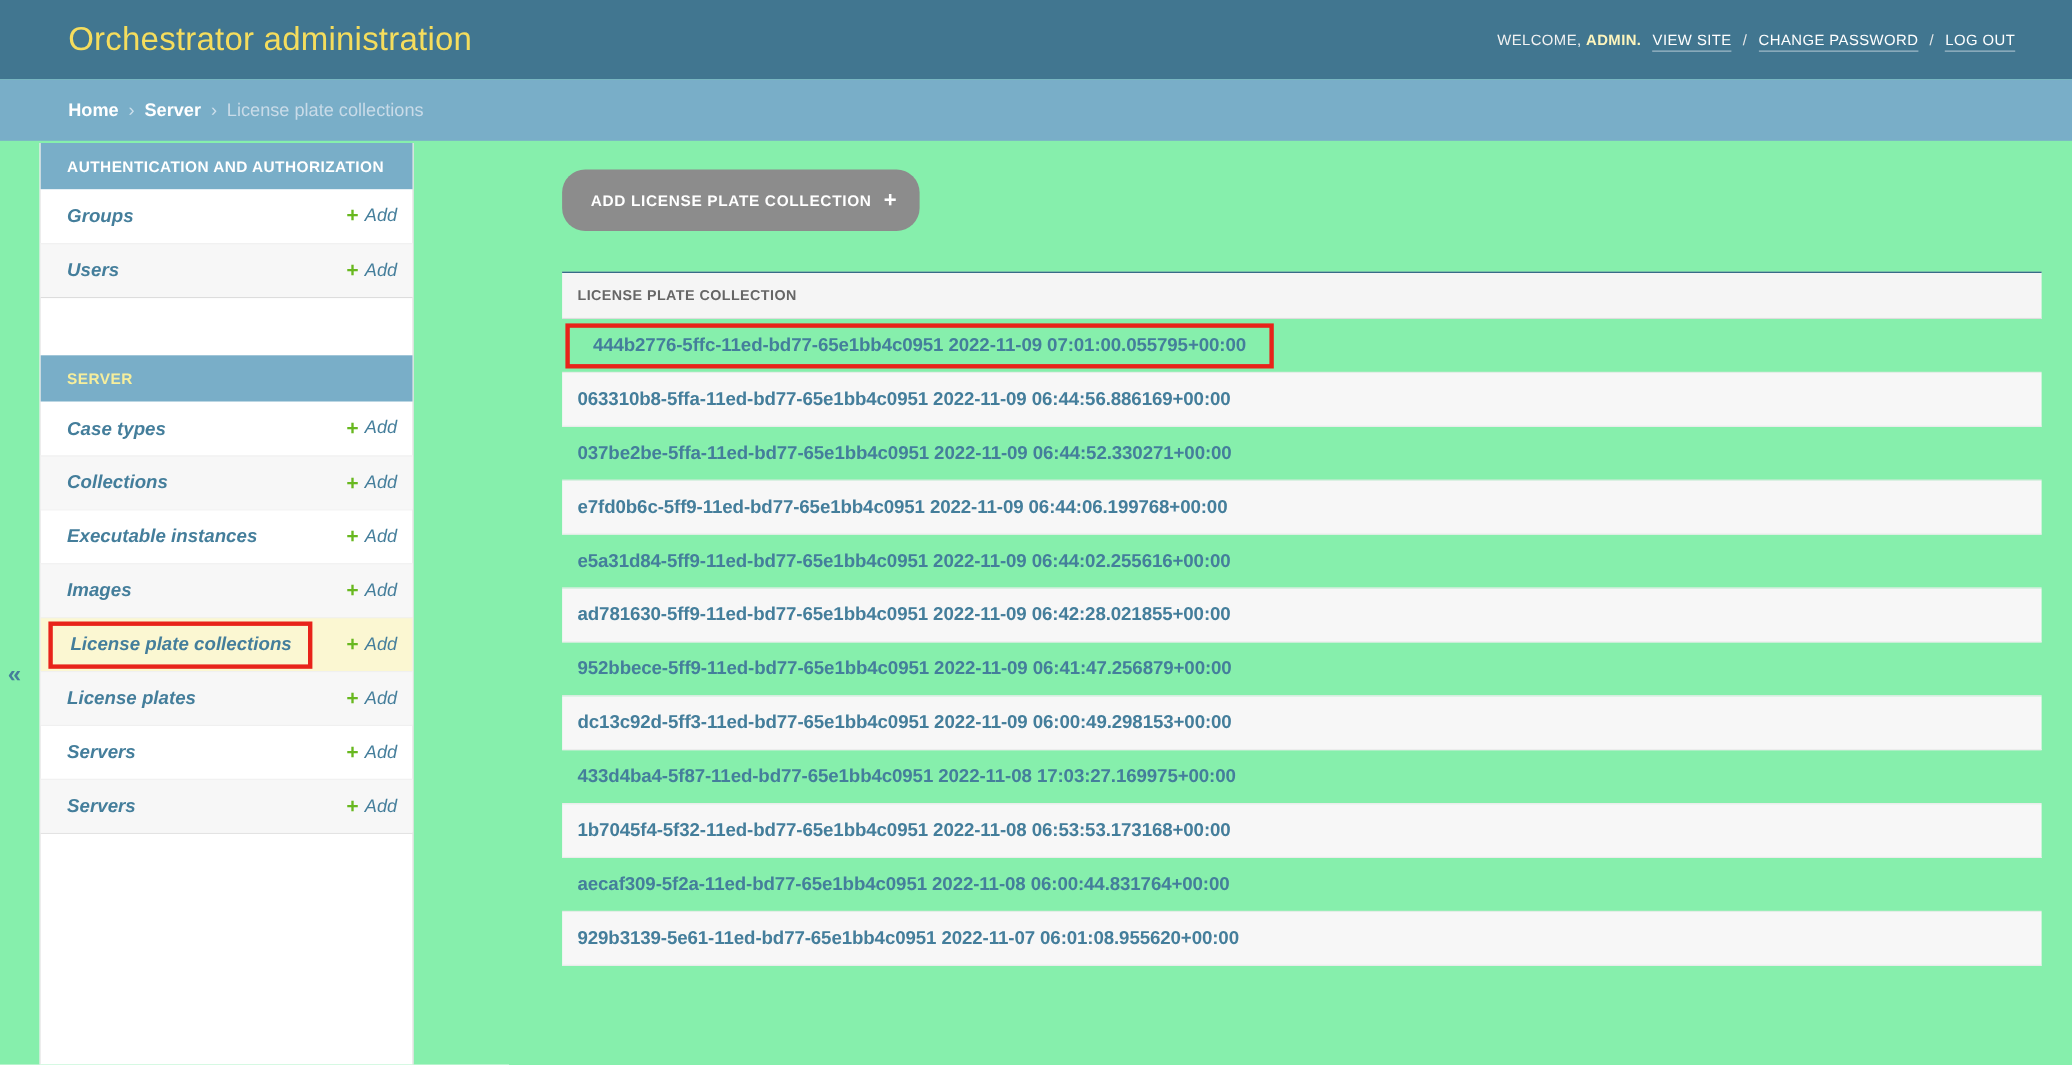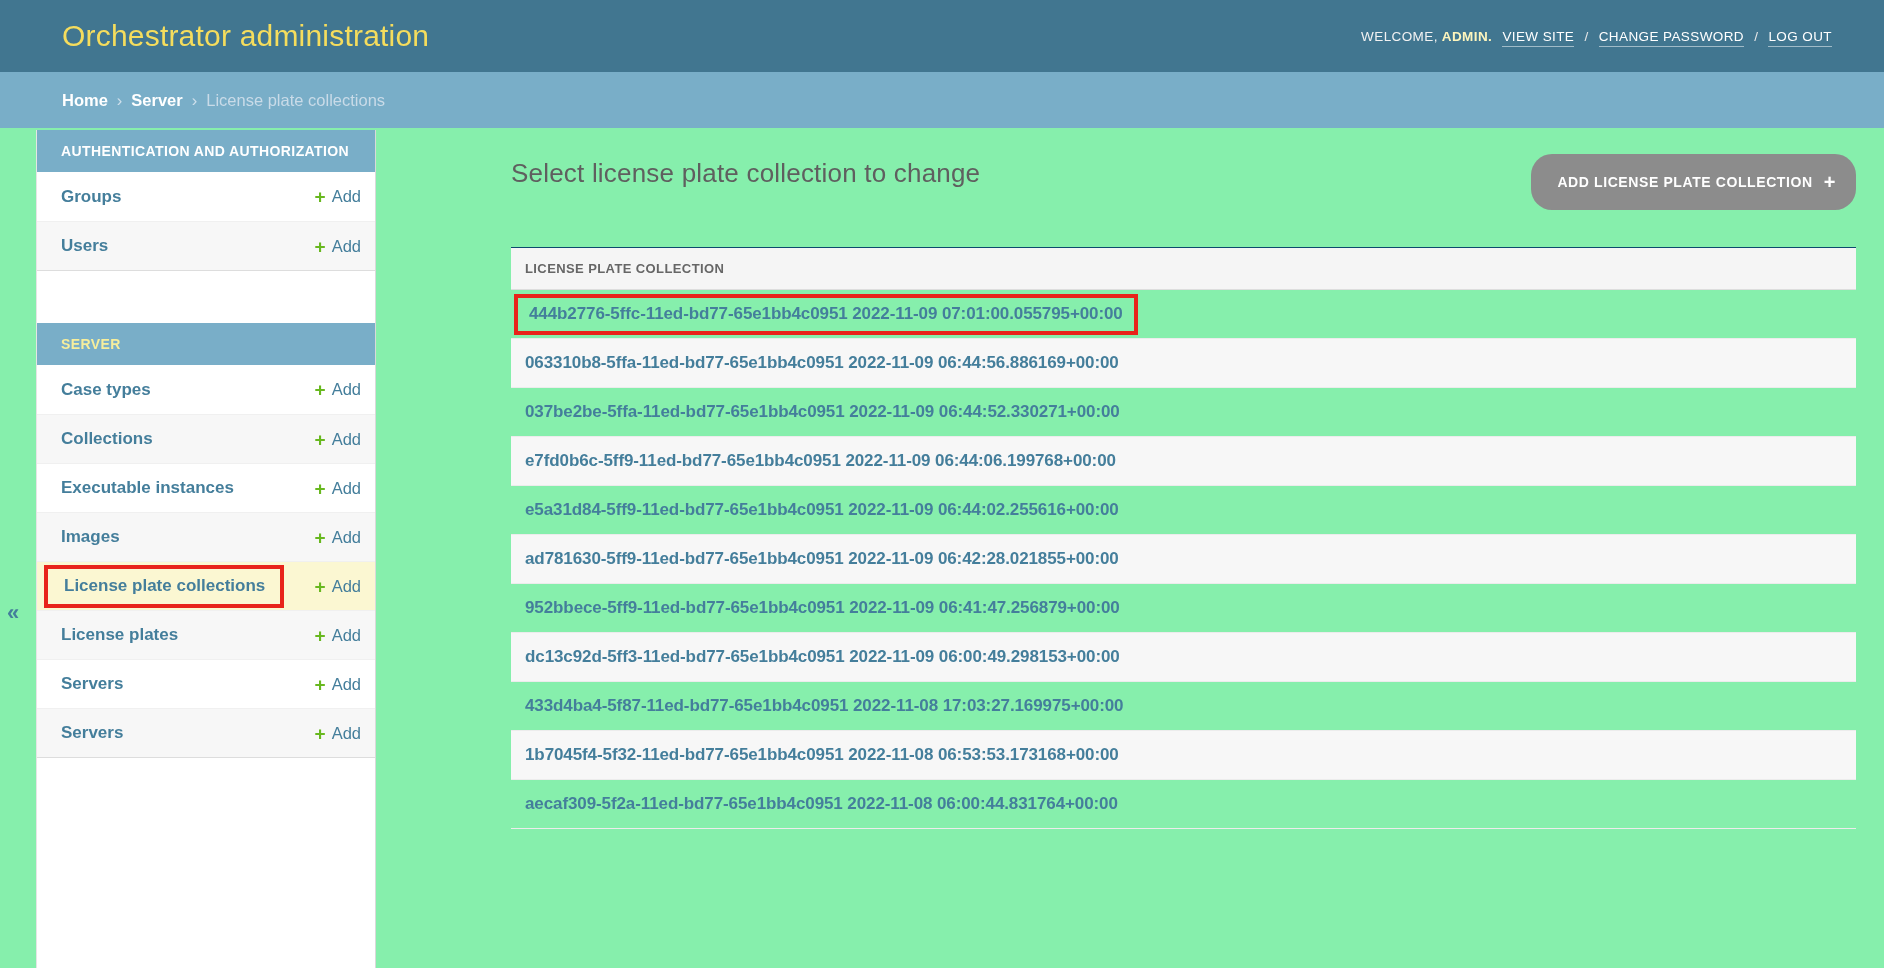--- a/index.html
+++ b/index.html
@@ -46,21 +46,21 @@
   .module { border-bottom: 1px solid #ddd; }
   .module + .module { margin-top: 52px; }
   .module .caption {
     height: 42px; background: var(--breadcrumb_bg, #79aec8); color: #fff;
     font-weight: 700; font-size: 14px; letter-spacing: 0.4px;
     display: flex; align-items: center; padding-left: 24px;
   }
   .module.current .caption { color: var(--caption_current_yellow, #f6ee9c); }
   .item {
     height: 49px; display: flex; align-items: center; justify-content: space-between;
-    padding: 0 14px 0 24px; border-top: 1px solid #f0f0f0;
+    padding: 0 14px 0 24px; border-top: 1px solid #f0f0f0; font-style: italic;
   }
   .items .item:first-child { border-top: none; }
   .items .item:nth-child(even) { background: var(--zebra_gray, #f7f7f7); }
   .items .item.selected { background: var(--selected_row_bg, #fbf7d2); }
   .model-link { color: var(--accent_link, #447e9b); font-weight: 700; font-size: 17px; text-decoration: none; }
   .addlink { text-decoration: none; display: flex; align-items: center; gap: 6px; cursor: pointer; }
   .addlink .plus { color: var(--add_green, #68b81f); font-weight: 700; font-size: 19px; line-height: 1; }
   .addlink .add-label { color: var(--accent_link, #447e9b); font-size: 16.5px; }
   .label-annotation {
     display: inline-block; border: 4px solid var(--annotation_red, #e8231a);
@@ -93,21 +93,21 @@
     height: 49px; display: flex; align-items: center;
     padding-left: 14px; border-bottom: 1px solid #ececec;
   }
   .tbody .trow:nth-child(even) { background: var(--zebra_gray, #f7f7f7); }
   .row-link {
     color: var(--accent_link, #447e9b); font-weight: 700; font-size: 17px;
     text-decoration: none; letter-spacing: -0.1px; white-space: nowrap;
   }
   .row-annotation {
     display: inline-flex; align-items: center; height: 41px;
-    border: 4px solid var(--annotation_red, #e8231a); padding: 0 11px; margin-left: -11px;
+    border: 4px solid var(--annotation_red, #e8231a); padding: 0 21px; margin-left: -11px;
   }
 </style>
 </head>
 <body>
 
 <div class="page">
 
   <header id="branding-bar">
     <h1 class="site-title">Orchestrator administration</h1>
     <div id="user-tools">
@@ -210,21 +210,20 @@
               <span class="plus">+</span>
               <span class="add-label">Add</span>
             </a>
         </div>
       </div>
     </div>
   </nav>
 
   <main id="content">
     <div class="content-head">
-      <h1 class="page-title">Select license plate collection to change</h1>
       <button class="add-btn">
         <span>ADD LICENSE PLATE COLLECTION</span>
         <span class="btn-plus">+</span>
       </button>
     </div>
 
     <div class="changelist">
       <div class="thead">
         <a class="col-header">LICENSE PLATE COLLECTION</a>
       </div>
@@ -257,17 +256,20 @@
           </div>
         <div class="trow">
             <a class="row-link">433d4ba4-5f87-11ed-bd77-65e1bb4c0951 2022-11-08 17:03:27.169975+00:00</a>
           </div>
         <div class="trow">
             <a class="row-link">1b7045f4-5f32-11ed-bd77-65e1bb4c0951 2022-11-08 06:53:53.173168+00:00</a>
           </div>
         <div class="trow">
             <a class="row-link">aecaf309-5f2a-11ed-bd77-65e1bb4c0951 2022-11-08 06:00:44.831764+00:00</a>
           </div>
+        <div class="trow">
+            <a class="row-link">929b3139-5e61-11ed-bd77-65e1bb4c0951 2022-11-07 06:01:08.955620+00:00</a>
+          </div>
       </div>
     </div>
   </main>
 
 </div>
 
 </body></html>

